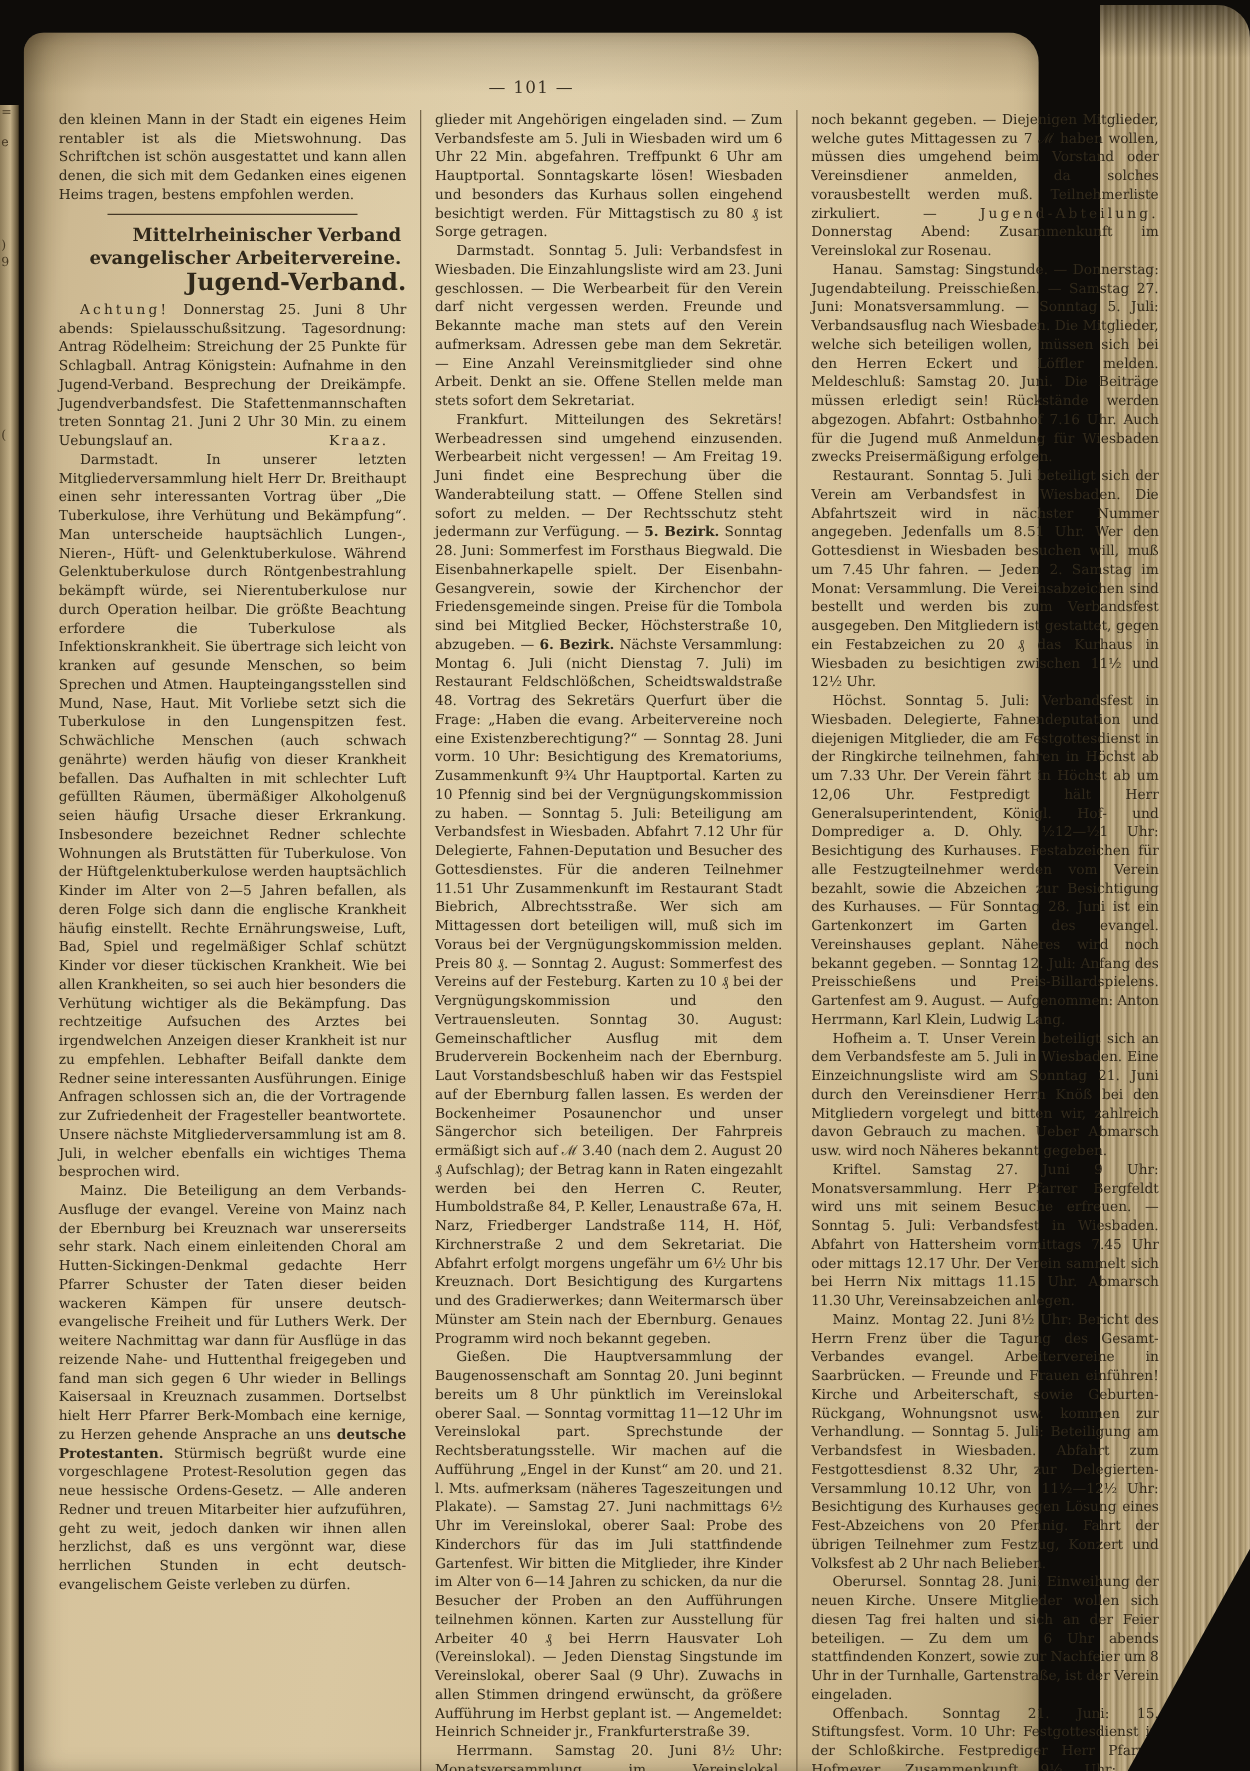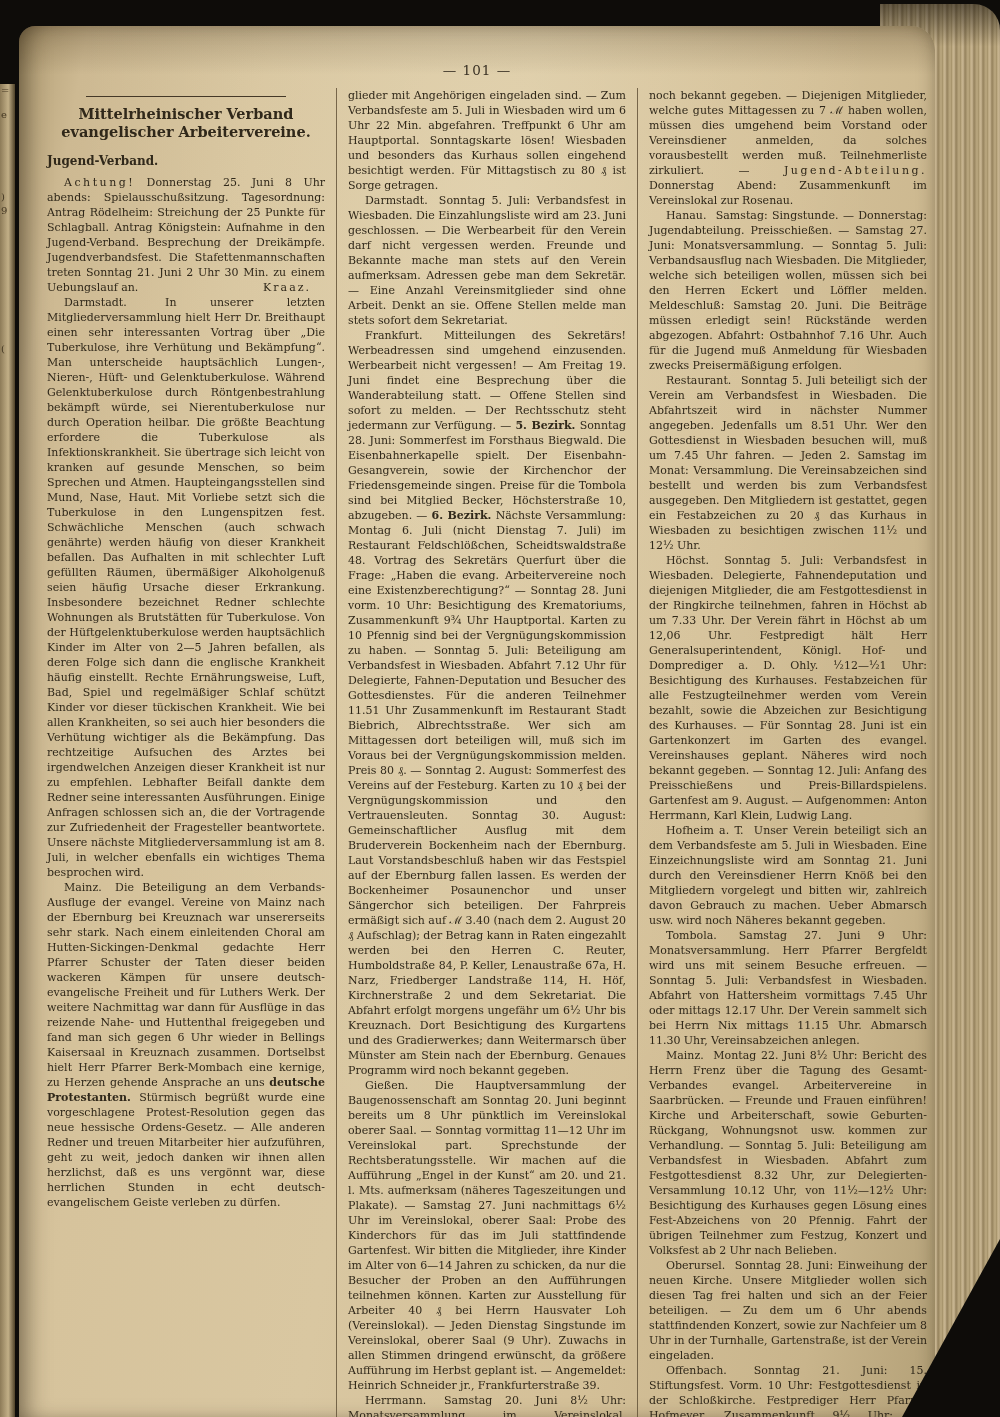--- a/index.html
+++ b/index.html
@@ -28,21 +28,21 @@
     position:absolute;left:0;top:84px;width:15px;height:1333px;z-index:3;
     background:linear-gradient(90deg,#8d7b58 0%,#c2af87 55%,#4f4229 100%);
   }
   .prev-edge .mark{
     position:absolute;left:1px;color:#453823;font-size:10px;line-height:10px;
   }
   .m0{top:2px;}  .m1{top:26px;}  .m2{top:108px;}  .m3{top:122px;}  .m4{top:260px;}
 
   
   .page{
-    position:absolute;left:19px;top:26px;width:916px;height:1391px;z-index:2;
+    position:absolute;left:19px;top:26px;width:812px;height:1391px;z-index:2;
     border-radius:16px 24px 0 0;
     background:
       radial-gradient(ellipse at 50% 16%, rgba(255,248,222,.22), transparent 62%),
       linear-gradient(180deg, rgba(70,52,26,.28) 0, transparent 3.5%),
       linear-gradient(100deg,#b29e75 0%,#cdb992 6%,#d6c39c 22%,#d9c7a1 45%,#d4c098 68%,#c9b58c 88%,#b3a077 100%);
     box-shadow:inset 16px 0 26px -12px rgba(35,25,10,.6), inset -10px 0 18px -10px rgba(35,25,10,.35);
     color:#30281a;
   }
   .page-number{
     position:absolute;top:36px;left:0;width:100%;
@@ -57,42 +57,45 @@
     hyphens:auto;-webkit-hyphens:auto;word-spacing:-0.2px;
   }
   .col + .col{border-left:1px solid rgba(100,84,56,.85);}
   .col p{margin:0;text-indent:17px;}
   .col p.cont{text-indent:0;}
   .lead{font-weight:normal;padding-right:5px;}
   .bold{font-weight:bold;}
   .sperr{letter-spacing:2.5px;}
   .sig{float:right;letter-spacing:2px;padding-right:14px;}
   .hr{width:200px;margin:8px auto;border-top:1.5px solid #443827;}
-  .h-verband{font-weight:bold;font-size:14.5px;line-height:18px;text-align:center;margin:2px 4px 12px;}
-  .h-jugend{font-weight:bold;font-size:12px;line-height:17px;text-align:left;margin:1px 0 5px;}
+  .h-verband{font-weight:bold;font-size:14.5px;line-height:18px;text-align:right;margin:2px 4px 2px;}
+  .h-jugend{font-weight:bold;font-size:19px;line-height:17px;text-align:right;margin:1px 0 5px;}
 </style>
 </head>
 <body>
 
 <div class="scan">
   <div class="fore-edge"></div>
   <div class="prev-edge">
     <span class="mark m0">=</span>
     <span class="mark m1">e</span>
     <span class="mark m2">)</span>
     <span class="mark m3">9</span>
     <span class="mark m4">(</span>
   </div>
 
   <div class="page">
     <div class="page-number">— 101 —</div>
 
     <div class="columns">
 
       <div class="col">
+        <p class="cont">
+          <span>den kleinen Mann in der Stadt ein eigenes Heim rentabler ist als die Mietswohnung. Das Schriftchen ist schön ausgestattet und kann allen denen, die sich mit dem Gedanken eines eigenen Heims tragen, bestens empfohlen werden.</span>
+        </p>
         <div class="hr"></div>
         <div class="h-verband">Mittelrheinischer Verband evangelischer Arbeitervereine.</div>
         <div class="h-jugend">Jugend-Verband.</div>
         <p>
           <span class="sperr">Achtung!</span>
           <span>Donnerstag 25. Juni 8 Uhr abends: Spielausschußsitzung. Tagesordnung: Antrag Rödelheim: Streichung der 25 Punkte für Schlagball. Antrag Königstein: Aufnahme in den Jugend-Verband. Besprechung der Dreikämpfe. Jugendverbandsfest. Die Stafettenmannschaften treten Sonntag 21. Juni 2 Uhr 30 Min. zu einem Uebungslauf an.</span>
           <span class="sig">Kraaz.</span>
         </p>
         <p>
           <span class="lead">Darmstadt.</span>
@@ -149,21 +152,21 @@
         </p>
         <p>
           <span class="lead">Höchst.</span>
           <span>Sonntag 5. Juli: Verbandsfest in Wiesbaden. Delegierte, Fahnendeputation und diejenigen Mitglieder, die am Festgottesdienst in der Ringkirche teilnehmen, fahren in Höchst ab um 7.33 Uhr. Der Verein fährt in Höchst ab um 12,06 Uhr. Festpredigt hält Herr Generalsuperintendent, Königl. Hof- und Domprediger a. D. Ohly. ½12—½1 Uhr: Besichtigung des Kurhauses. Festabzeichen für alle Festzugteilnehmer werden vom Verein bezahlt, sowie die Abzeichen zur Besichtigung des Kurhauses. — Für Sonntag 28. Juni ist ein Gartenkonzert im Garten des evangel. Vereinshauses geplant. Näheres wird noch bekannt gegeben. — Sonntag 12. Juli: Anfang des Preisschießens und Preis-Billardspielens. Gartenfest am 9. August. — Aufgenommen: Anton Herrmann, Karl Klein, Ludwig Lang.</span>
         </p>
         <p>
           <span class="lead">Hofheim a. T.</span>
           <span>Unser Verein beteiligt sich an dem Verbandsfeste am 5. Juli in Wiesbaden. Eine Einzeichnungsliste wird am Sonntag 21. Juni durch den Vereinsdiener Herrn Knöß bei den Mitgliedern vorgelegt und bitten wir, zahlreich davon Gebrauch zu machen. Ueber Abmarsch usw. wird noch Näheres bekannt gegeben.</span>
         </p>
         <p>
-          <span class="lead">Tombola.</span>
+          <span class="lead">Kriftel.</span>
           <span>Samstag 27. Juni 9 Uhr: Monatsversammlung. Herr Pfarrer Bergfeldt wird uns mit seinem Besuche erfreuen. — Sonntag 5. Juli: Verbandsfest in Wiesbaden. Abfahrt von Hattersheim vormittags 7.45 Uhr oder mittags 12.17 Uhr. Der Verein sammelt sich bei Herrn Nix mittags 11.15 Uhr. Abmarsch 11.30 Uhr, Vereinsabzeichen anlegen.</span>
         </p>
         <p>
           <span class="lead">Mainz.</span>
           <span>Montag 22. Juni 8½ Uhr: Bericht des Herrn Frenz über die Tagung des Gesamt-Verbandes evangel. Arbeitervereine in Saarbrücken. — Freunde und Frauen einführen! Kirche und Arbeiterschaft, sowie Geburten-Rückgang, Wohnungsnot usw. kommen zur Verhandlung. — Sonntag 5. Juli: Beteiligung am Verbandsfest in Wiesbaden. Abfahrt zum Festgottesdienst 8.32 Uhr, zur Delegierten-Versammlung 10.12 Uhr, von 11½—12½ Uhr: Besichtigung des Kurhauses gegen Lösung eines Fest-Abzeichens von 20 Pfennig. Fahrt der übrigen Teilnehmer zum Festzug, Konzert und Volksfest ab 2 Uhr nach Belieben.</span>
         </p>
         <p>
           <span class="lead">Oberursel.</span>
           <span>Sonntag 28. Juni: Einweihung der neuen Kirche. Unsere Mitglieder wollen sich diesen Tag frei halten und sich an der Feier beteiligen. — Zu dem um 6 Uhr abends stattfindenden Konzert, sowie zur Nachfeier um 8 Uhr in der Turnhalle, Gartenstraße, ist der Verein eingeladen.</span>
         </p>

